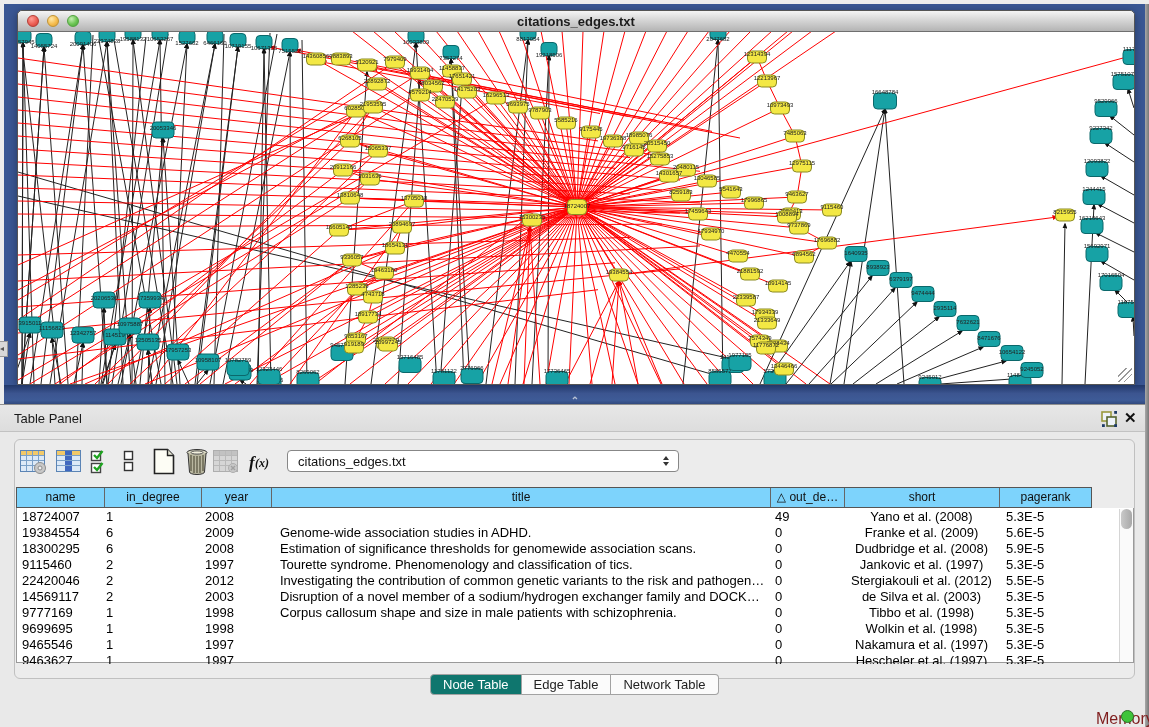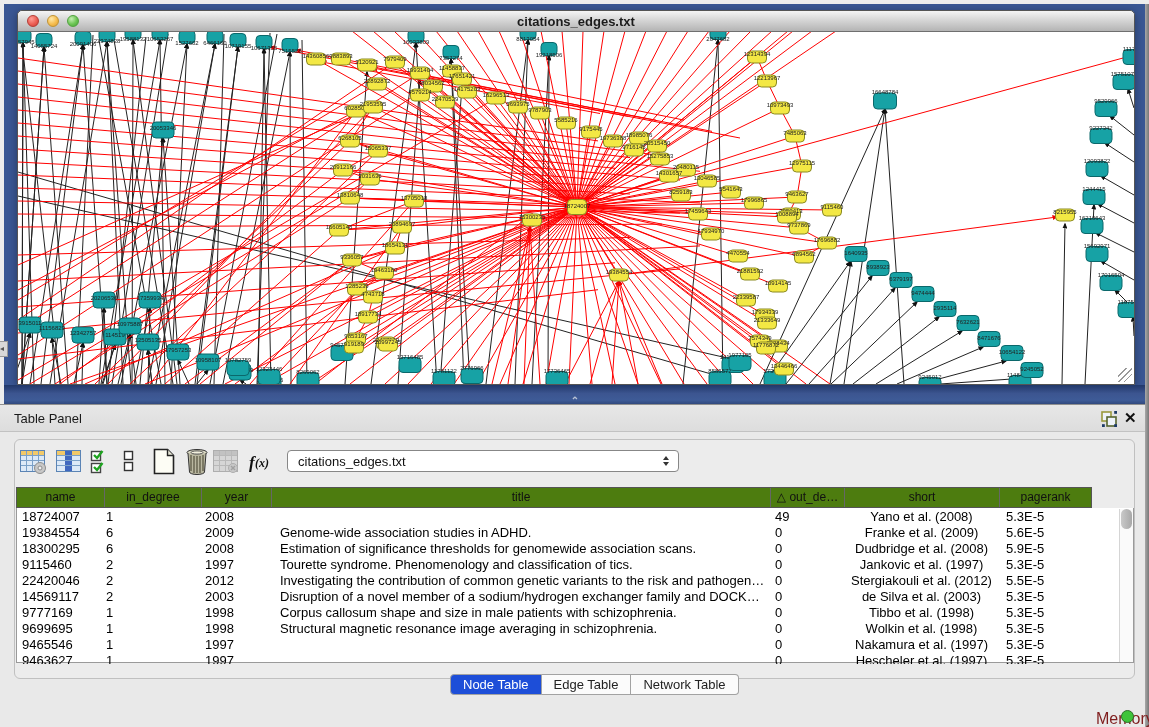--- a/index.html
+++ b/index.html
@@ -48,39 +48,39 @@
   background:#fff; border:1px solid #878787; border-radius:4px; }
 #dd .t { position:absolute; left:10px; top:3px; font-size:13px; color:#111; }
 #dd .up { position:absolute; right:9px; top:5px; width:0; height:0;
   border-left:3.5px solid transparent; border-right:3.5px solid transparent;
   border-bottom:4.5px solid #333; }
 #dd .dn { position:absolute; right:9px; bottom:5px; width:0; height:0;
   border-left:3.5px solid transparent; border-right:3.5px solid transparent;
   border-top:4.5px solid #333; }
 
 #thead { position:absolute; left:16px; top:487px; width:1076px; height:21px;
-  background:#4d7c0f; border:1px solid #555; }
+  background:#7dd3fc; border:1px solid #555; }
 .hcell { position:absolute; top:0; height:19px; border-right:1px solid #666;
   font-size:12px; color:#111; text-align:center; line-height:19px; }
 #tbody { position:absolute; left:16px; top:508px; width:1118px; height:155px;
   background:#fff; border:1px solid #9a9a9a; border-top:none; }
 .trow { position:absolute; left:0; height:16px; width:1135px; font-size:13px; color:#000; }
 #rowclip { position:absolute; left:0; top:508px; width:1135px; height:156px; overflow:hidden; }
 .trow span { position:absolute; top:0px; white-space:nowrap; }
 
 #sbar { position:absolute; left:1119px; top:509px; width:14px; height:153px;
   background:#fafafa; border-left:1px solid #d5d5d5; }
 #sthumb { position:absolute; left:1121px; top:509px; width:11px; height:20px;
   background:linear-gradient(90deg,#c9c9c9,#a8a8a8); border-radius:6px; }
 
 #tabs { position:absolute; left:430px; top:674px; height:21px; display:flex; }
 .tab { height:21px; font-size:13px; line-height:20px; padding:0 12px;
   background:#fbfbfb; border:1px solid #a2a2a2; border-left:none; color:#222; }
 .tab.first { border-left:1px solid #a2a2a2; border-radius:4px 0 0 4px;
-  background:#1d4ed8; color:#fff;margin-left:20px; }
+  background:#0f766e; color:#fff; }
 .tab.last { border-radius:0 4px 4px 0; }
 #mem { position:absolute; left:1096px; top:710px; font-size:16px; color:#7f1d1d; }
 #memdot { position:absolute; left:1121px; top:710px; width:13px; height:13px;
   border-radius:50%; background:#3ec43a; border:1.5px solid #2c6e2a; }
 </style></head>
 <body>
 <div id="stage">
   <div id="netbg">
     <div id="win">
       <svg width="1116" height="353" viewBox="18 31 1116 353" style="position:absolute;left:0px;top:20px">
@@ -842,21 +842,20 @@
 <span style="left:205px">1998</span>
 <span style="left:280px">Corpus callosum shape and size in male patients with schizophrenia.</span>
 <span style="left:775px">0</span>
 <span style="left:844px;width:155px;text-align:center">Tibbo et al. (1998)</span>
 <span style="left:1006px">5.3E-5</span>
 </div>
 <div class="trow" style="top:113px">
 <span style="left:22px">9699695</span>
 <span style="left:106px">1</span>
 <span style="left:205px">1998</span>
-<span style="left:280px">Structural magnetic resonance image averaging in schizophrenia.</span>
 <span style="left:775px">0</span>
 <span style="left:844px;width:155px;text-align:center">Wolkin et al. (1998)</span>
 <span style="left:1006px">5.3E-5</span>
 </div>
 <div class="trow" style="top:129px">
 <span style="left:22px">9465546</span>
 <span style="left:106px">1</span>
 <span style="left:205px">1997</span>
 <span style="left:775px">0</span>
 <span style="left:844px;width:155px;text-align:center">Nakamura et al. (1997)</span>

